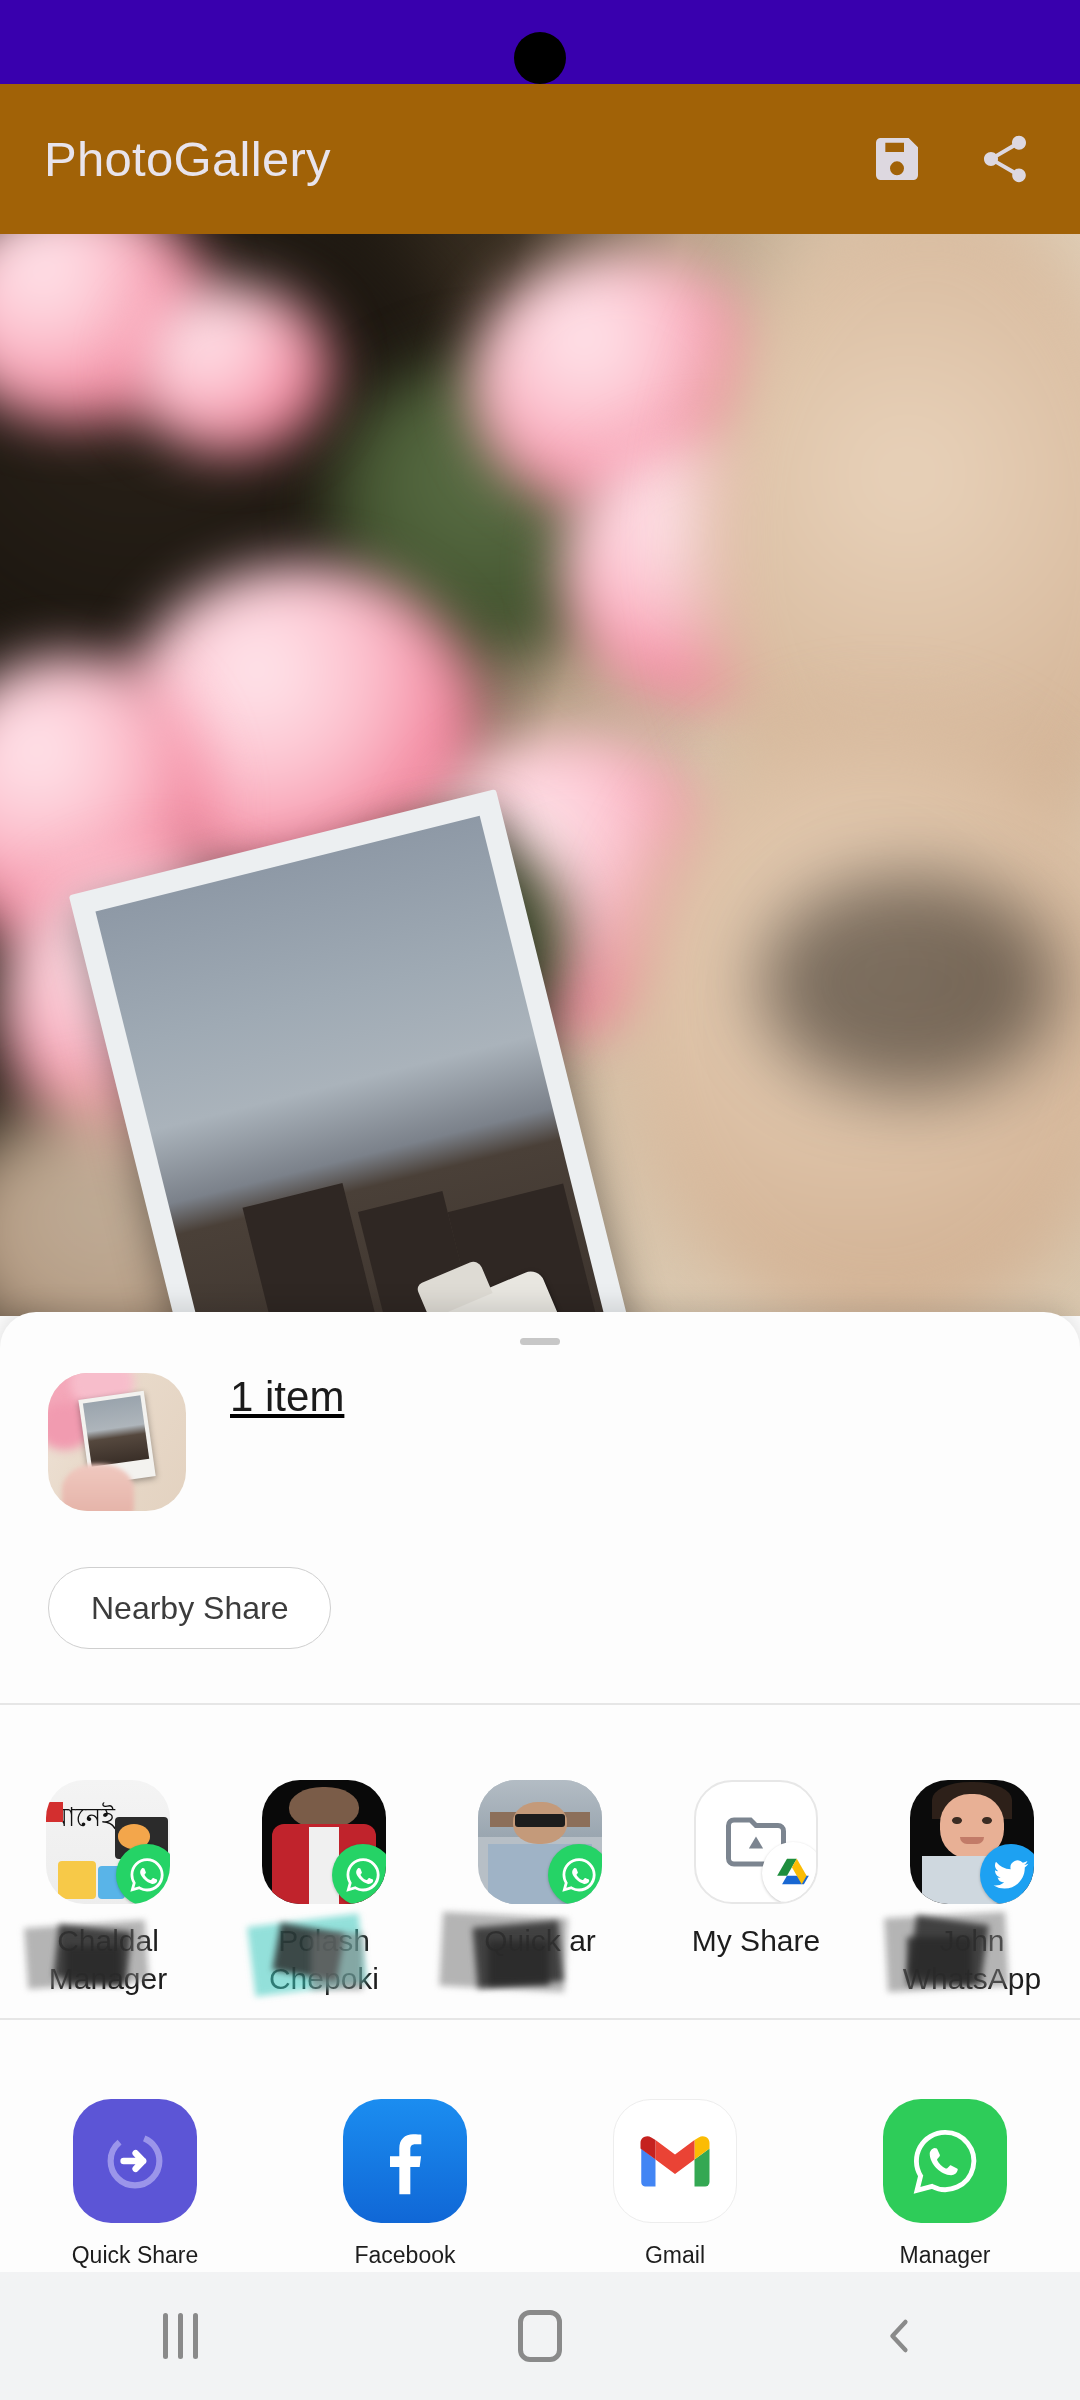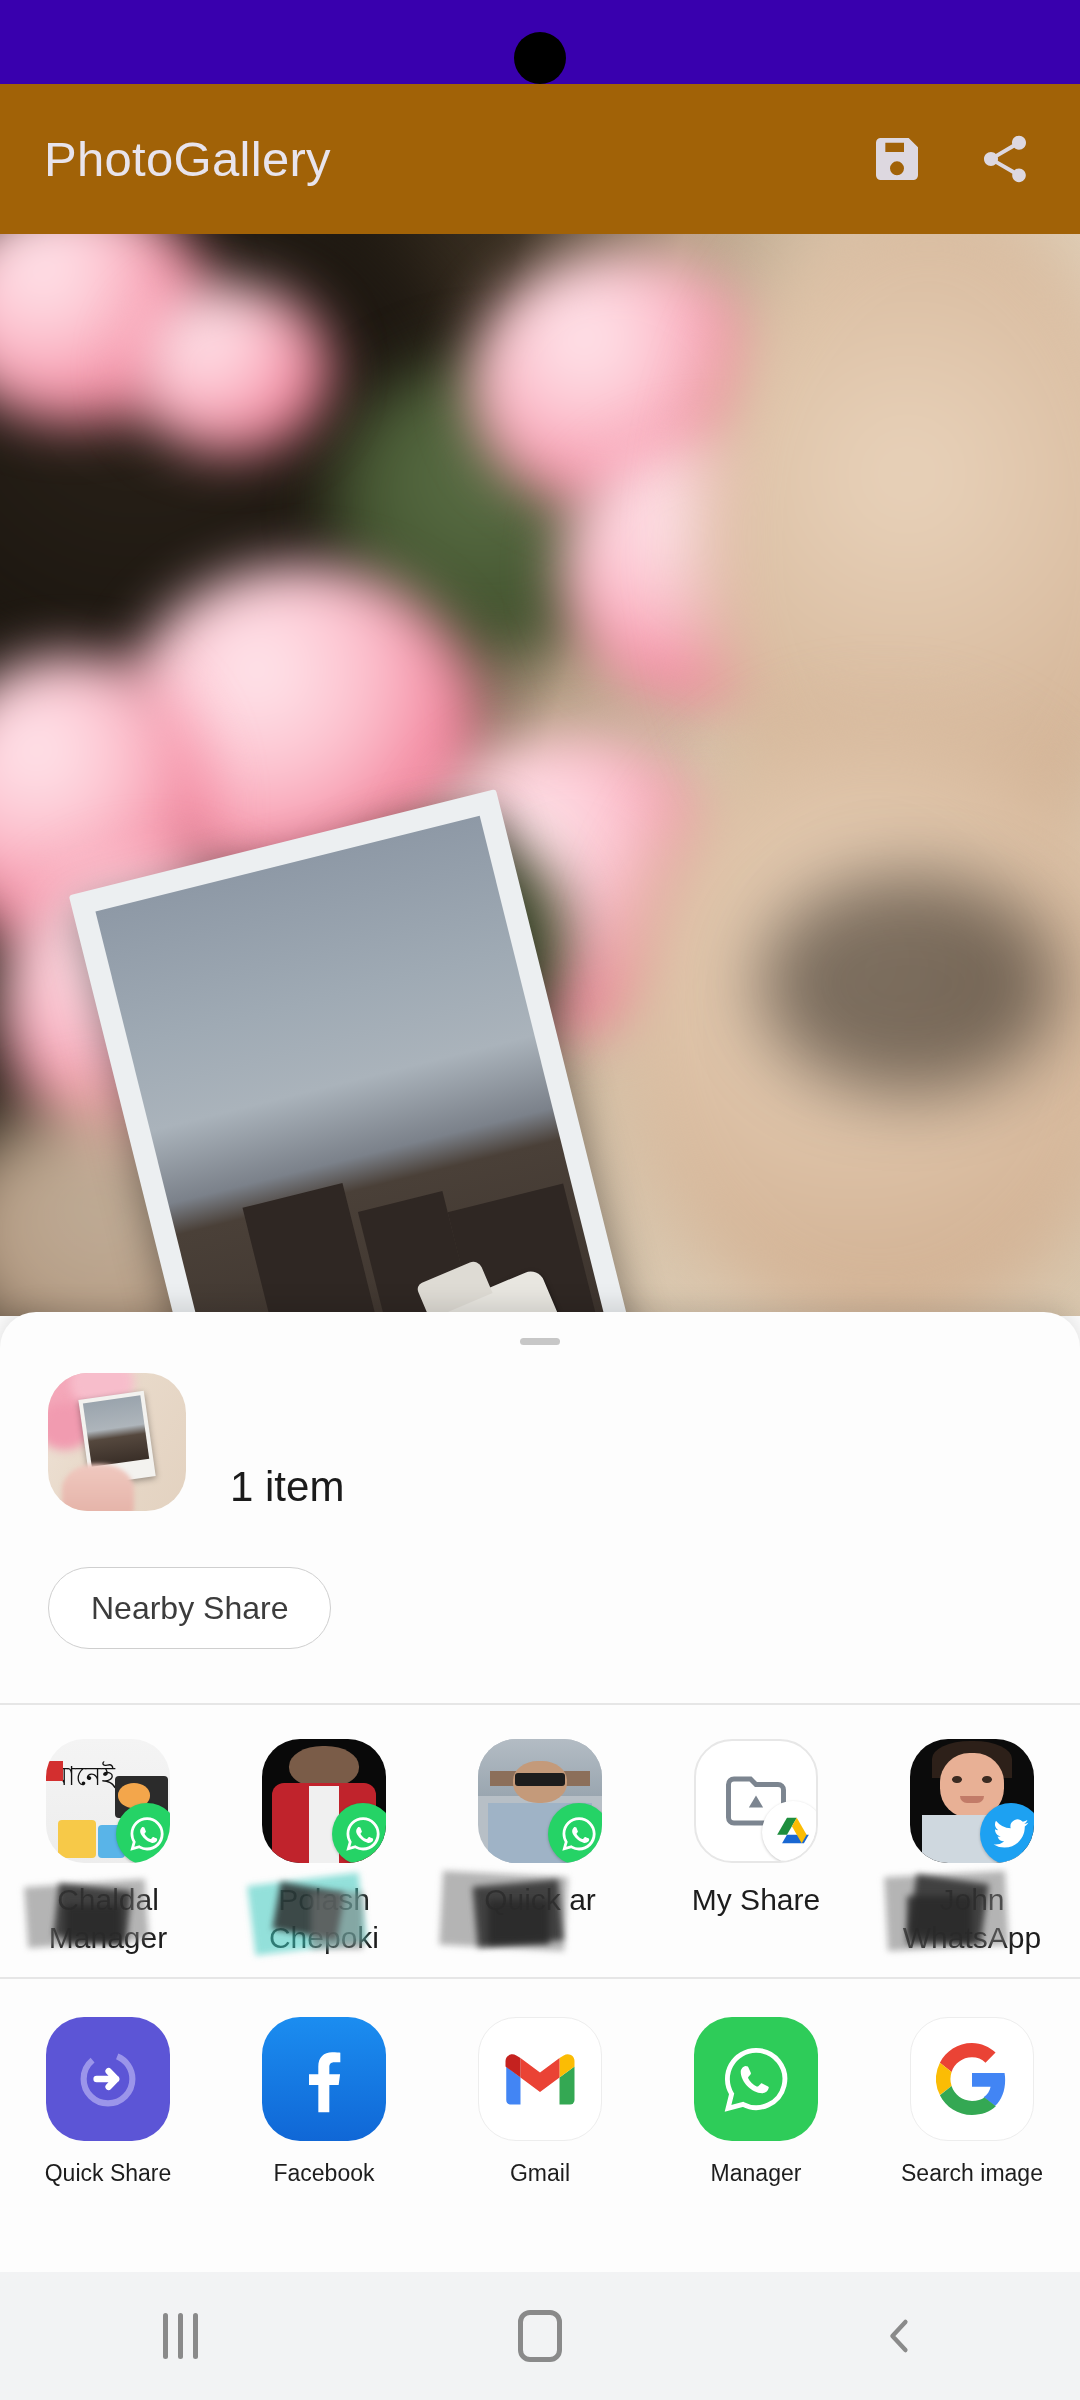--- a/index.html
+++ b/index.html
@@ -80,21 +80,21 @@
     background:#fdfdfd;
     border-radius:36px 36px 0 0;
     box-shadow:0 -5px 26px rgba(0,0,0,.14);
     overflow:hidden;
   }
   .drag-handle {
     width:40px; height:7px; border-radius:4px; background:#c7c7c7;
     margin:26px auto 0 auto;
   }
   .sheet-head {
-    display:flex; align-items:flex-end; padding:28px 48px 0 48px;
+    display:flex; align-items:flex-start; padding:28px 48px 0 48px;text-decoration:underline;
   }
   .thumb {
     width:138px; height:138px; border-radius:40px; overflow:hidden;
     position:relative; flex:none;
     background:linear-gradient(120deg,#efe3d8 0%,#e8d9c9 45%,#e3d2c0 100%);
   }
   .thumb .tf { position:absolute; border-radius:50%; filter:blur(5px); }
   .thumb-pol {
     position:absolute; left:26%; top:16%; width:48%; height:62%;
     background:#f3f2ef; transform:rotate(-8deg);
@@ -116,21 +116,21 @@
     height:82px; padding:0 42px;
     margin:56px 0 0 48px;
     border:1.5px solid #cfcfcf; border-radius:42px;
     font-size:32px; color:#3c3c3c; background:#fff;
   }
 
   .divider { height:1.6px; background:#e6e6e6; width:100%; }
   .d1 { margin-top:54px; }
 
   .row {
-    display:flex; padding:34px 0 20px 0;
+    display:flex; padding:34px 0 20px 0;margin-top:41px;
   }
   .cell {
     flex:1; display:flex; flex-direction:column; align-items:center;
     position:relative;
   }
   .avatar {
     width:124px; height:124px; border-radius:38px; overflow:hidden;
     position:relative; background:#fff;
   }
   .avatar.ring { border:2px solid #e7e7e7; background:#fff; }
@@ -384,31 +384,20 @@
       <div class="cell">
         <div class="appicon" style="background:#2ECC59;">
           <svg width="78" height="78" viewBox="0 0 24 24" fill="none" stroke="#fff" stroke-width="1.5">
             <path d="M12 3.2a8.8 8.8 0 0 0-7.5 13.4L3.4 21l4.6-1.2A8.8 8.8 0 1 0 12 3.2z"></path>
             <path d="M9.1 8.1c.2-.1.4 0 .5.2l.8 1.8c.1.2 0 .4-.1.5l-.6.7c-.1.1-.2.3-.1.5.5 1 1.5 2 2.6 2.5.2.1.4 0 .5-.1l.7-.7c.1-.2.3-.2.5-.1l1.8.9c.2.1.3.3.2.5-.2.9-1 1.6-2 1.6-3.2 0-6.6-3.5-6.6-6.6 0-.9.7-1.6 1.5-1.8z" fill="#fff" stroke="none"></path>
           </svg>
         </div>
         <div class="label">Manager</div>
       </div>
 
-      <div class="cell">
-        <div class="appicon ic-white">
-          <svg width="72" height="72" viewBox="0 0 48 48">
-            <path fill="#EA4335" d="M24 9.5c3.5 0 6.6 1.2 9 3.6l6.7-6.7C35.6 2.6 30.2 0 24 0 14.6 0 6.5 5.4 2.6 13.2l7.8 6.1C12.3 13.6 17.6 9.5 24 9.5z"></path>
-            <path fill="#4285F4" d="M46.1 24.6c0-1.6-.1-3.1-.4-4.6H24v9.1h12.4c-.5 2.9-2.2 5.3-4.7 7l7.6 5.9c4.4-4.1 6.8-10.1 6.8-17.4z"></path>
-            <path fill="#FBBC05" d="M10.4 28.6a14.5 14.5 0 0 1 0-9.3l-7.8-6.1a24 24 0 0 0 0 21.5l7.8-6.1z"></path>
-            <path fill="#34A853" d="M24 48c6.5 0 11.9-2.1 15.9-5.8l-7.6-5.9c-2.1 1.4-4.8 2.3-8.3 2.3-6.4 0-11.7-4.1-13.6-9.9l-7.8 6.1C6.5 42.6 14.6 48 24 48z"></path>
-          </svg>
-        </div>
-        <div class="label">Search image</div>
-      </div>
     </div>
   </div>
 
   <div class="nav-bar">
     <div class="nav-btn">
       <div class="recents-bar"></div>
       <div class="recents-bar"></div>
       <div class="recents-bar"></div>
     </div>
     <div class="nav-btn">

